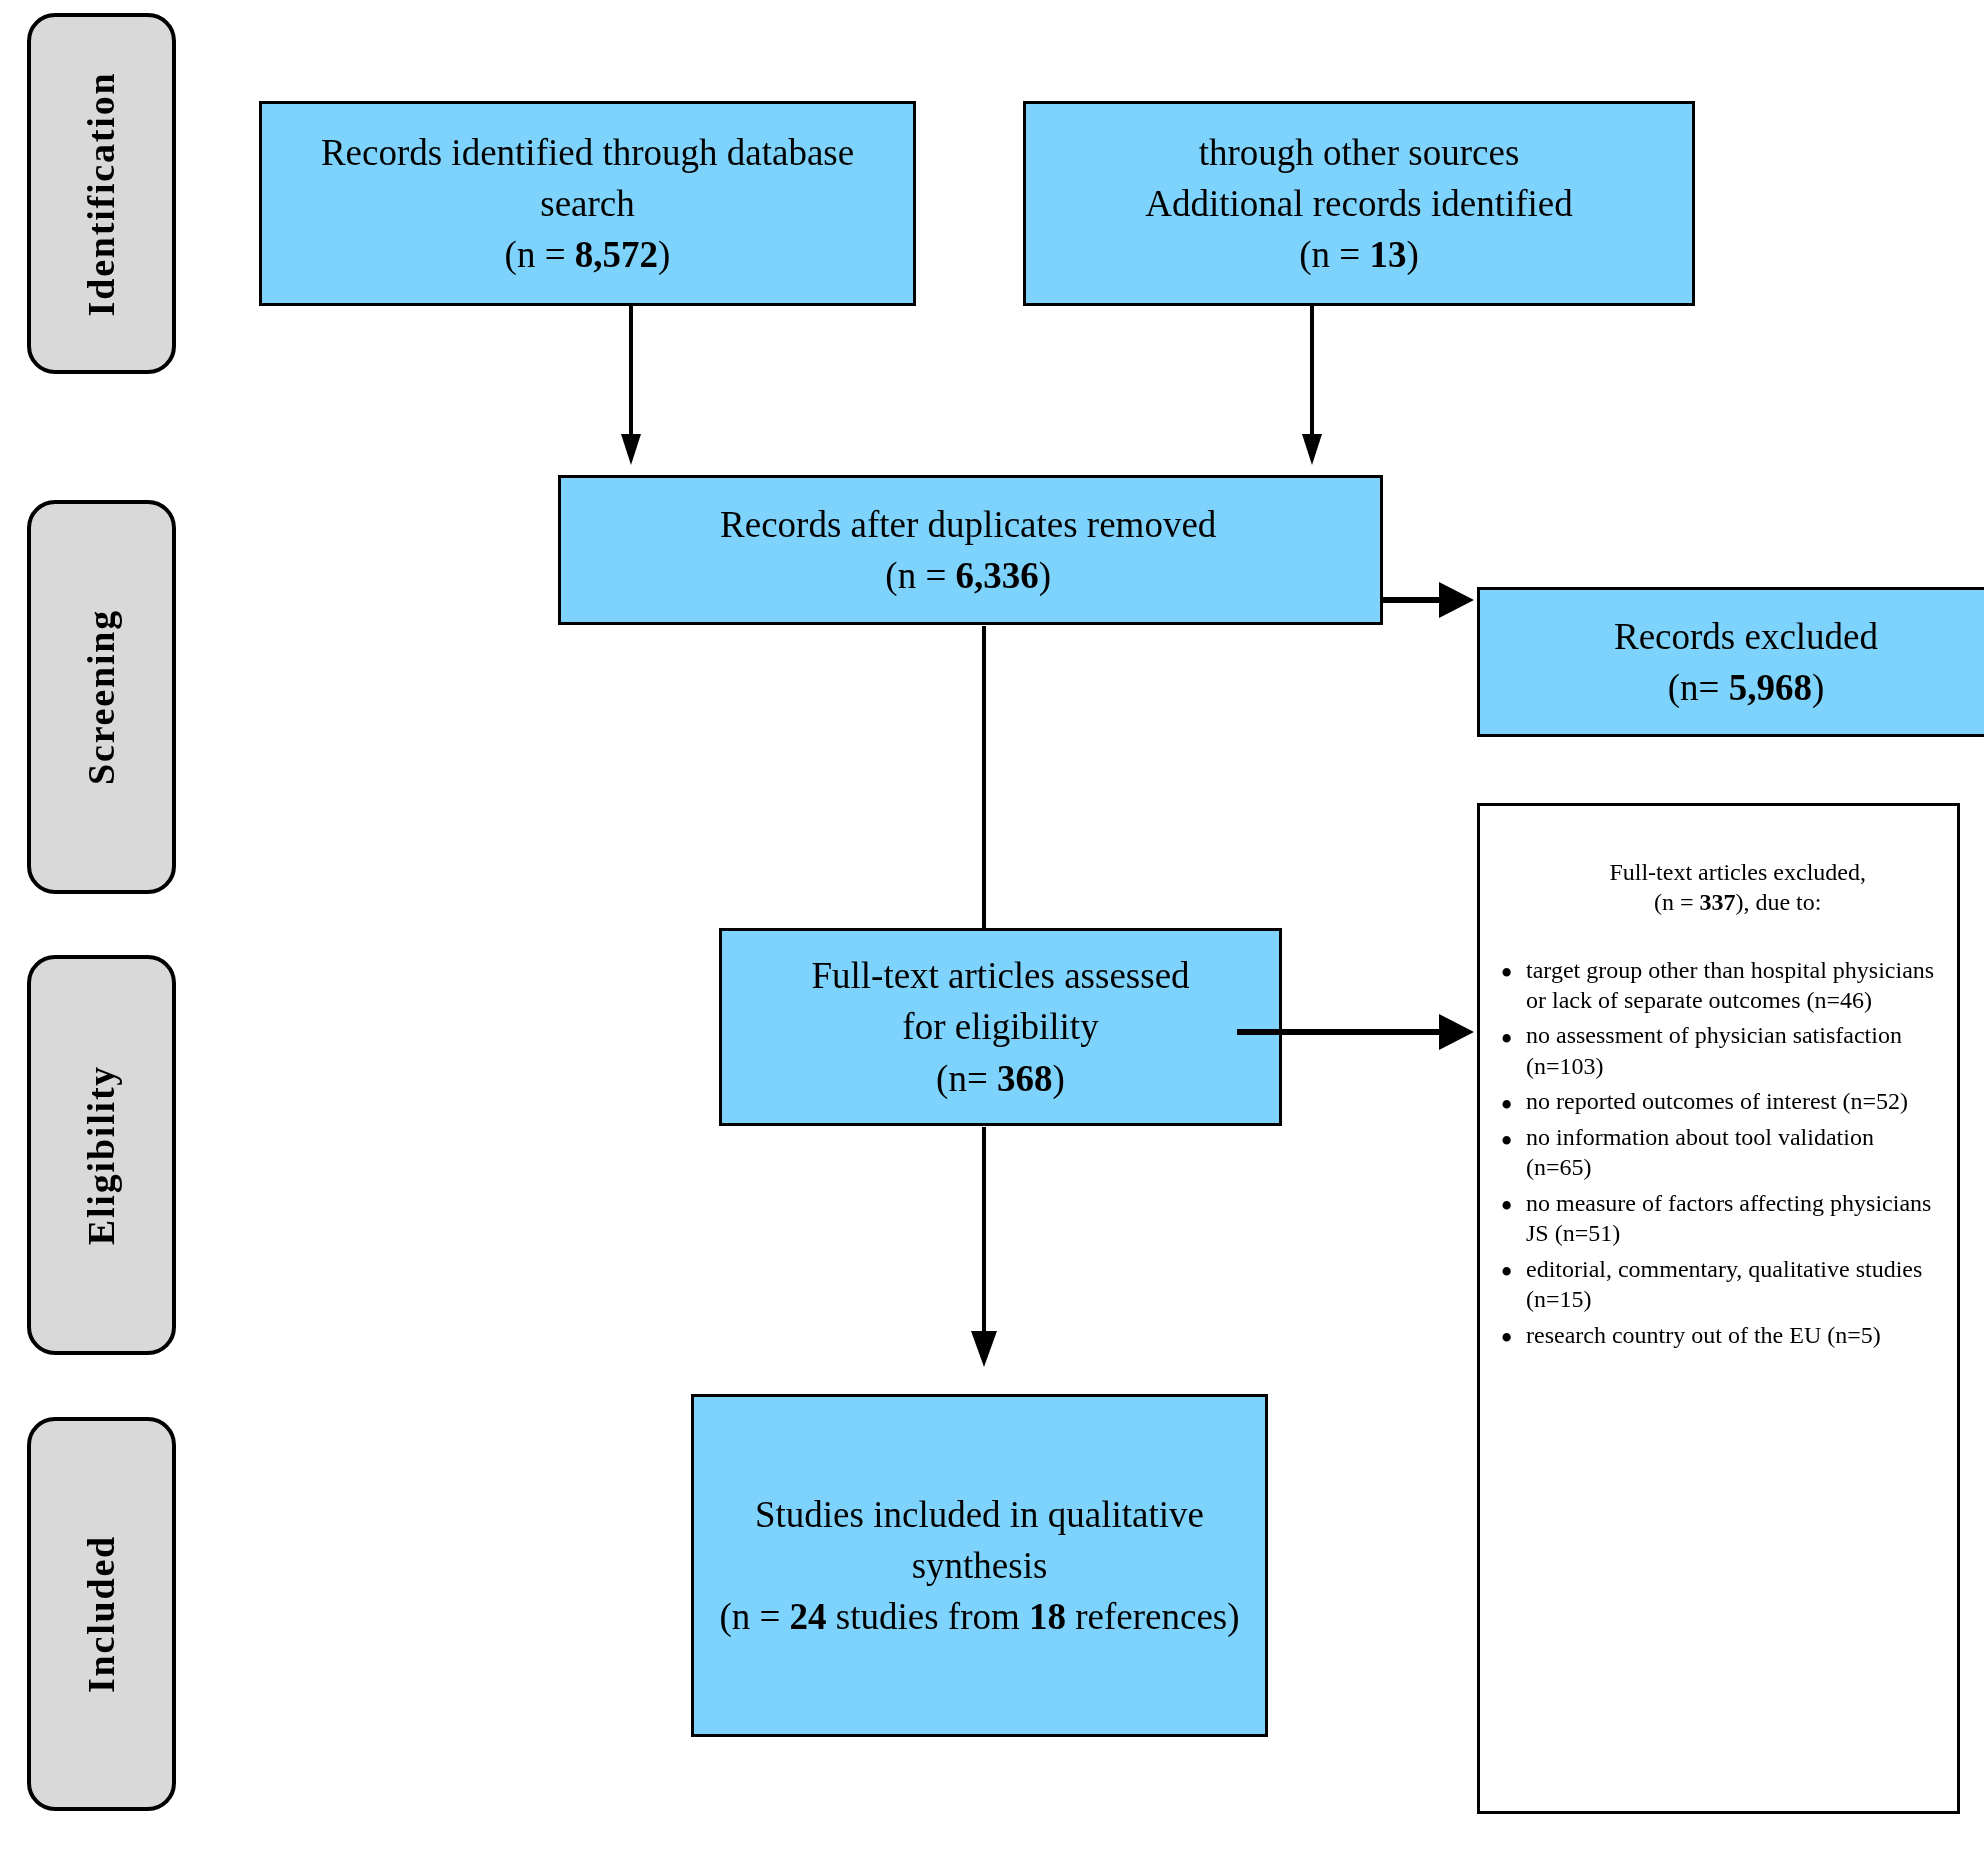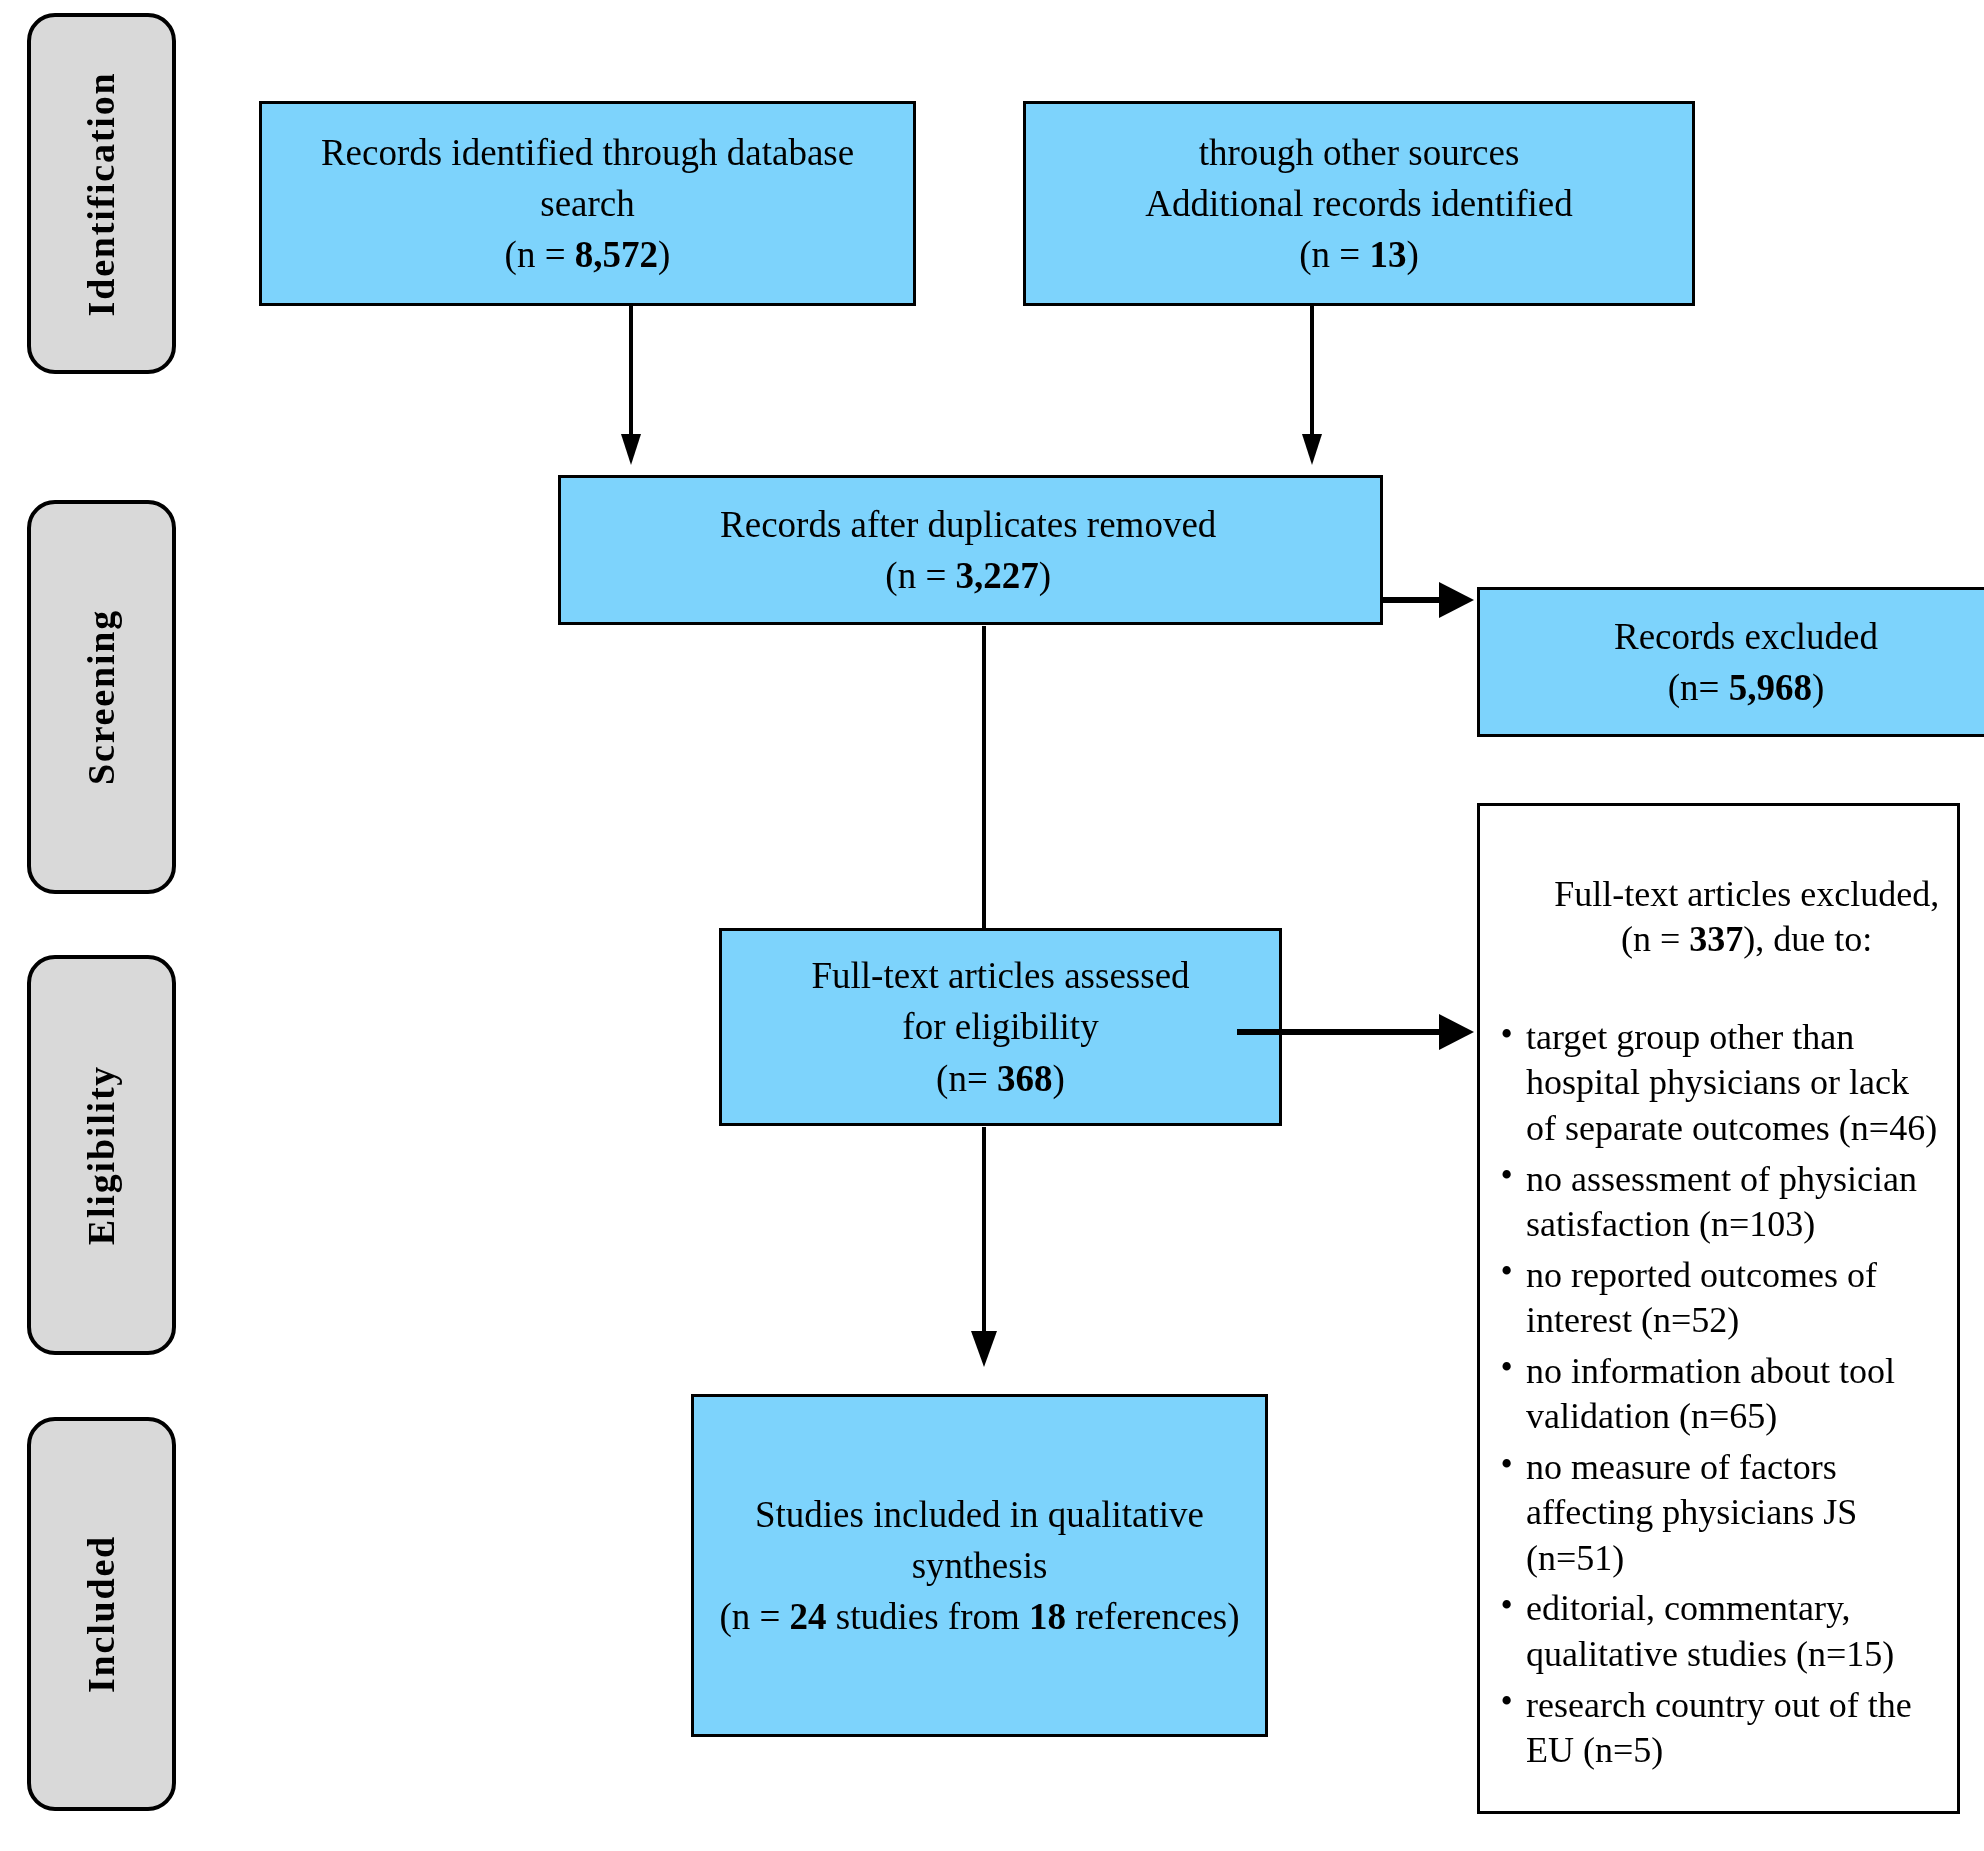--- a/index.html
+++ b/index.html
@@ -57,21 +57,21 @@
   .flow-box .ln { display: block; white-space: pre-wrap; }
   .flow-box b { font-weight: bold; }
 
   
   .list-box {
     position: absolute;
     background: #ffffff;
     border: 3.6px solid #000000;
     box-sizing: border-box;
     color: #000000;
-    font-size: 36px;
+    font-size: 24px;
     line-height: 1.26;
     padding: 20.5px 15.6px 12px 18px;
     display: flex;
     flex-direction: column;
   }
   .list-box .head {
     text-align: center;
     white-space: pre-wrap;
     margin-bottom: 7.2px;
   }
@@ -162,21 +162,21 @@
   </div>
 
   <div class="vline" style="left:629px; top:306px; height:134px;"></div>
   <div class="arrow-down slim" style="left:621px; top:434px;"></div>
 
   <div class="vline" style="left:1310px; top:306px; height:134px;"></div>
   <div class="arrow-down slim" style="left:1302px; top:434px;"></div>
 
   <div class="flow-box" style="left:558px; top:475px; width:825px; height:150px;padding-left:11px;">
     <span class="ln">Records after duplicates removed</span>
-    <span class="ln"><span>(n = </span><b>3,227</b><span>)</span></span>
+    <span class="ln"><span>(n = </span><b>6,336</b><span>)</span></span>
   </div>
 
   <div class="flow-box" style="left:1477px; top:587px; width:538px; height:150px;">
     <span class="ln">Records excluded</span>
     <span class="ln"><span>(n= </span><b>5,968</b><span>)</span></span>
   </div>
 
   <div class="hline" style="left:1383px; top:597px; width:84px;"></div>
   <div class="arrow-right" style="left:1439px; top:582px;"></div>
 

